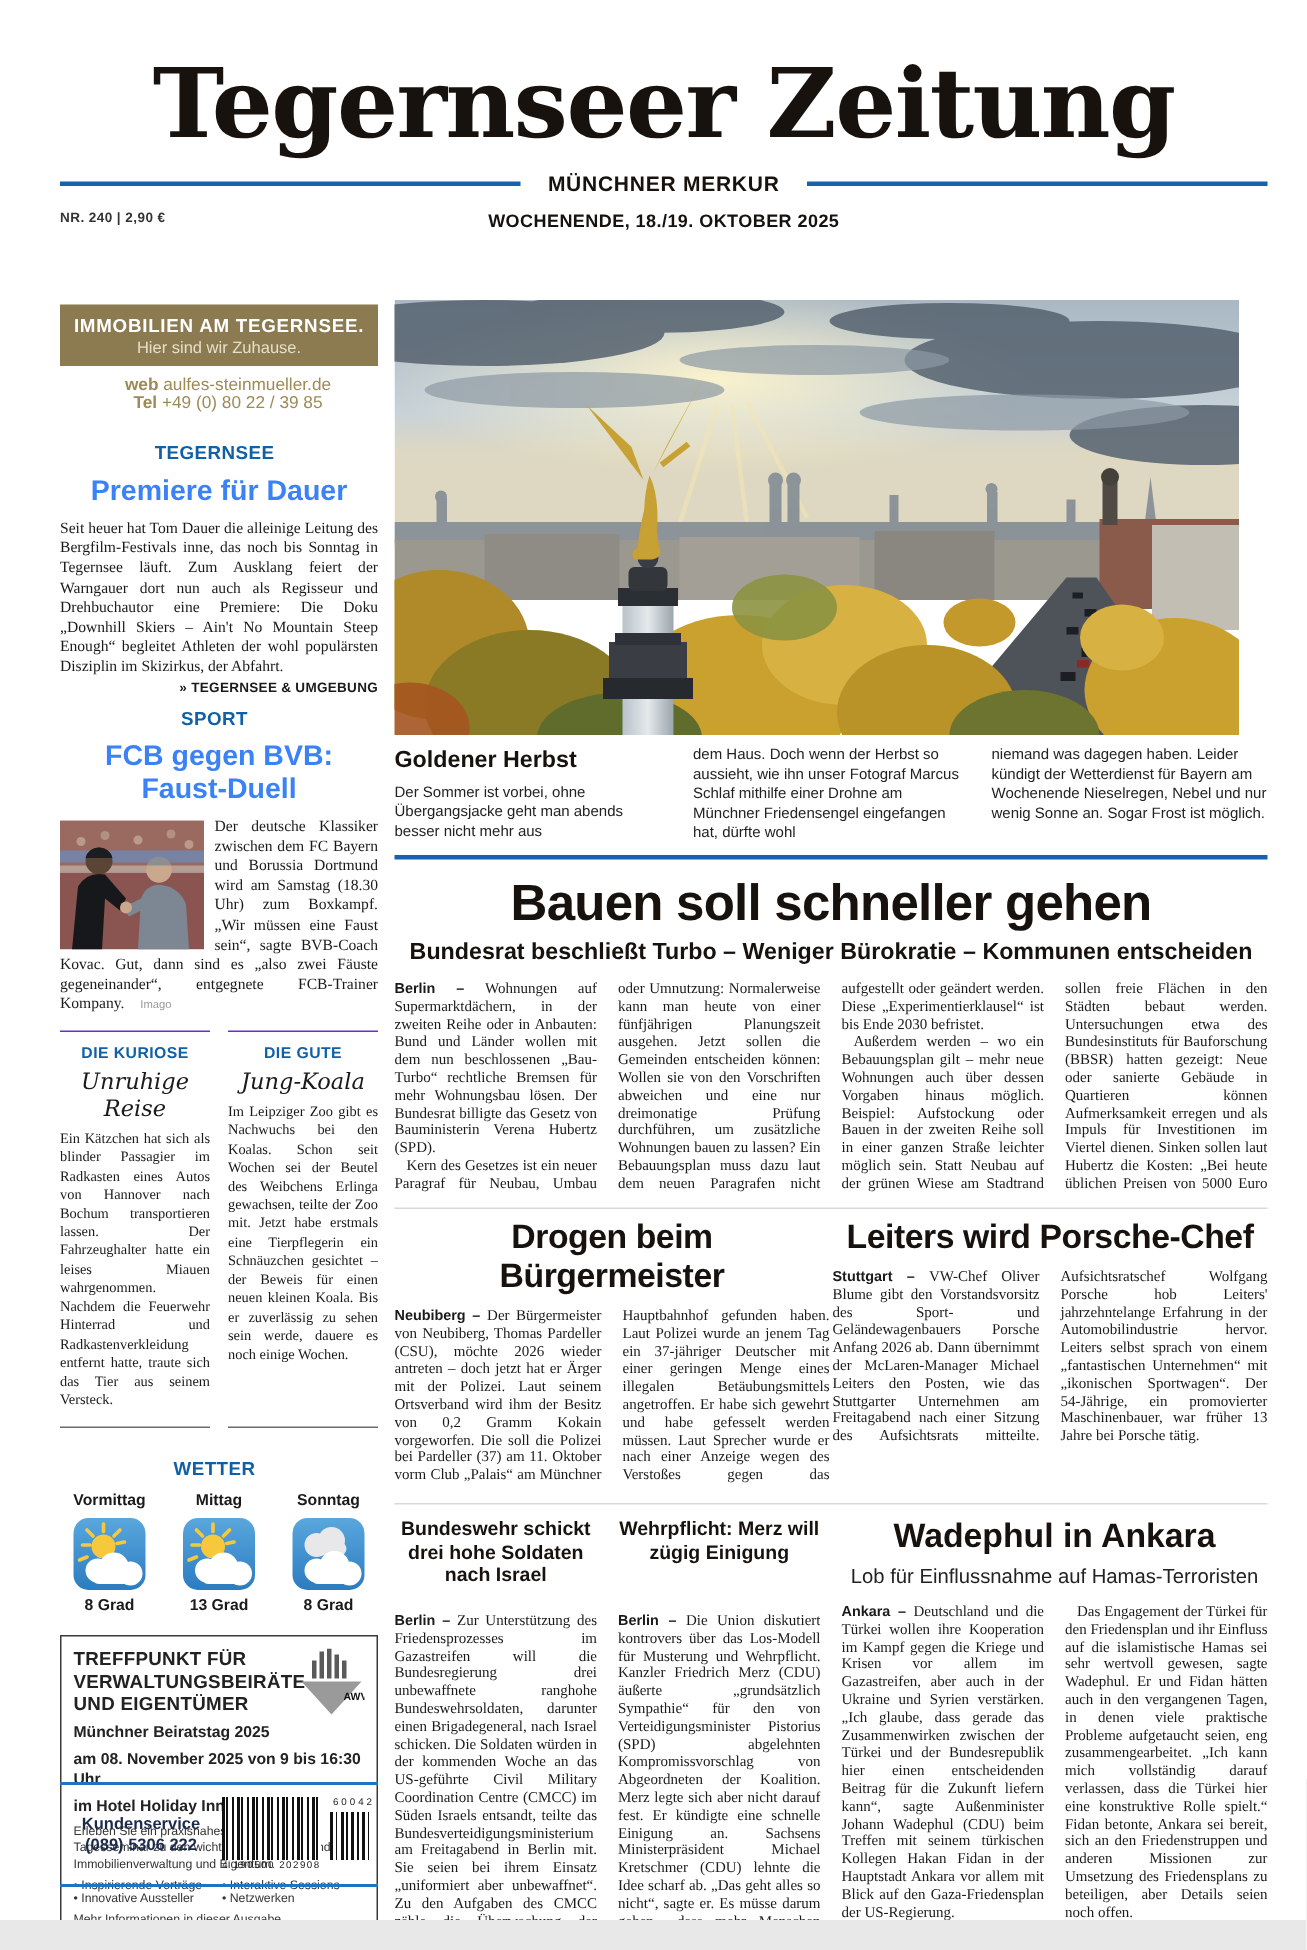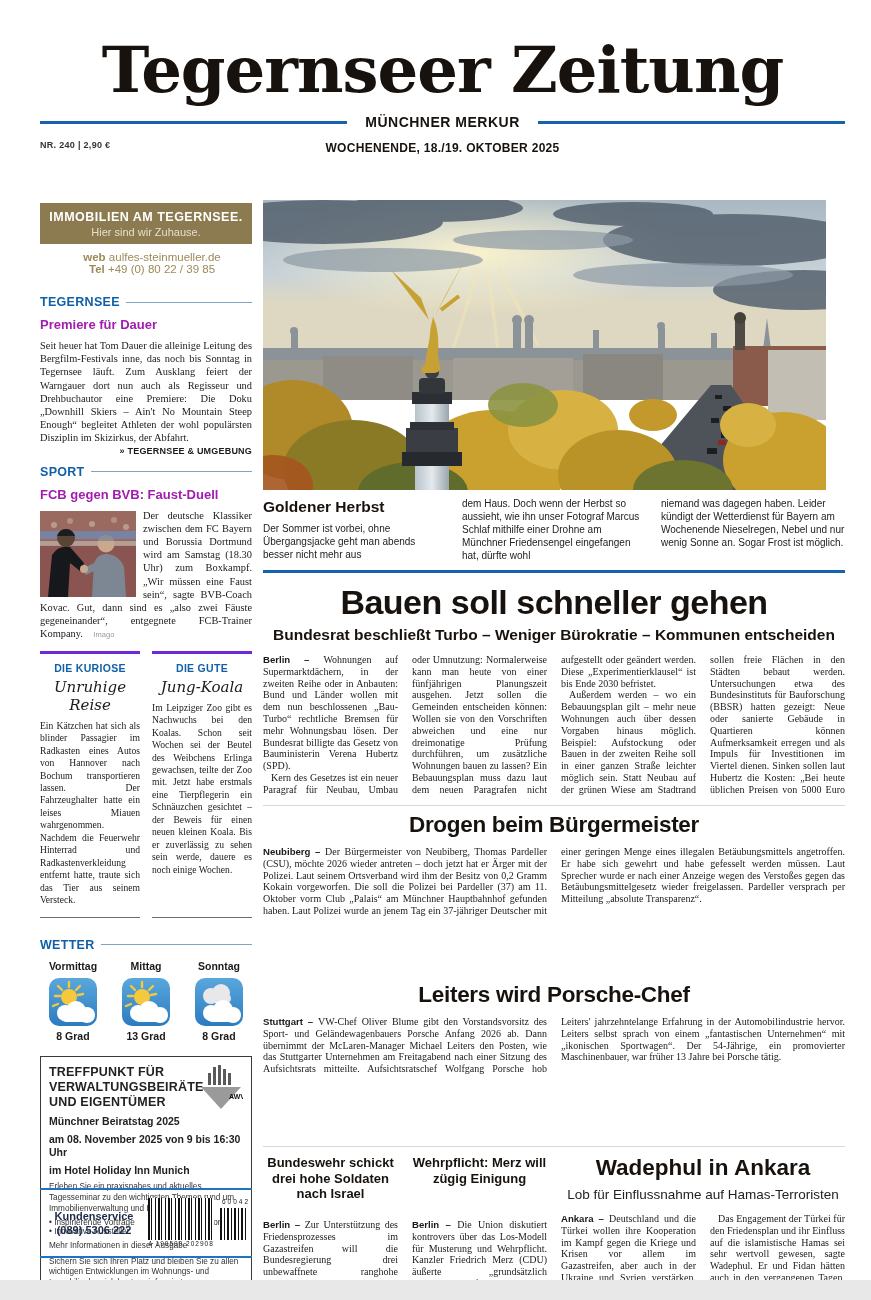--- a/index.html
+++ b/index.html
@@ -34,38 +34,38 @@
   
   .rail { position:absolute; left:40px; top:203px; width:212px; height:1055px; }
   .ad-gold {
     background:#8c7b50; color:#fff; text-align:center; padding:7px 4px 6px;
   }
   .ad-gold-l1 { font-family:"Liberation Sans", sans-serif; font-weight:700; font-size:12.5px; letter-spacing:.5px; }
   .ad-gold-l2 { font-family:"Liberation Sans", sans-serif; font-size:11px; color:#e6dfc9; margin-top:2px; }
   .ad-gold-contact { text-align:center; margin-top:7px; font-family:"Liberation Sans", sans-serif; font-size:11.5px; color:#9c8a57; }
   .ad-gold-contact b { font-weight:700;margin-left:12px; }
   .ad-gold-contact a { color:#9c8a57; text-decoration:none; }
-  .kicker-row { display:flex; align-items:center; margin-top:20px; }
+  .kicker-row { display:flex; align-items:center; margin-top:20px;flex-direction:column; }
   .kicker {
     font-family:"Liberation Sans", sans-serif; font-weight:700; font-size:12.5px;
     color:#1060a8; letter-spacing:.3px; white-space:nowrap; padding-right:6px;
   }
   .kicker-line { flex:1; height:1px; background:#7fa3c4; }
   .rail-head {
-    font-family:"Liberation Sans", sans-serif; font-weight:700; font-size:13px;
-    margin-top:8px; color:#a21caf;
+    font-family:"Liberation Sans", sans-serif; font-weight:700; font-size:19px;
+    text-align:center; margin-top:8px; color:#3b82f6;
   }
   .rail-body { font-size:10.4px; line-height:1.27; text-align:justify; margin-top:7px; }
   .rail-ref { float:right; font-family:"Liberation Sans", sans-serif; font-weight:700; font-size:9px; letter-spacing:.2px; margin-top:1px; }
   .dl { font-family:"Liberation Sans", sans-serif; font-weight:700; font-size:9.6px; }
   .dl::after { content:" – "; }
   .sport-photo { float:left; width:96px; height:86px; margin:2px 7px 2px 0; }
   .credit { color:#9a9a9a; font-family:"Liberation Sans", sans-serif; font-size:7.5px; margin-left:8px; }
   .duo { display:flex; gap:12px; margin-top:10px; }
-  .duo-col { flex:1; border-top:3px solid #6d28d9; border-bottom:1px solid #6b6b6b; padding:8px 0 10px; }
+  .duo-col { flex:1; border-top:1px solid #6d28d9; border-bottom:1px solid #6b6b6b; padding:8px 0 10px; }
   .duo-kicker { font-family:"Liberation Sans", sans-serif; font-weight:700; font-size:10.5px; color:#1060a8; text-align:center; letter-spacing:.3px; }
   .duo-head { font-family:"DejaVu Serif", serif; font-style:italic; font-size:15px; text-align:center; margin-top:4px; }
   .duo-body { font-size:9.6px; line-height:1.3; text-align:justify; margin-top:6px; }
   .wetter-row { display:flex; justify-content:space-between; margin-top:8px; padding:0 2px; }
   .wetter-item { width:62px; text-align:center; }
   .wetter-label { font-family:"Liberation Sans", sans-serif; font-weight:700; font-size:10.5px; }
   .wetter-icon { width:48px; height:48px; margin:6px auto 4px; border-radius:10px;
     background:linear-gradient(180deg,#5aa7dd 0%,#2b7cc0 100%); position:relative; overflow:hidden; }
   .wetter-temp { font-family:"Liberation Sans", sans-serif; font-weight:700; font-size:10.5px; }
   
@@ -103,21 +103,21 @@
   .lead-head { font-family:"Liberation Sans", sans-serif; font-weight:700; font-size:34px;
     text-align:center; margin-top:10px; color:#17120e; letter-spacing:-.5px; }
   .lead-sub { font-family:"Liberation Sans", sans-serif; font-weight:700; font-size:15.5px;
     text-align:center; margin-top:4px; color:#17120e; }
   .cols-4 { column-count:4; column-gap:14px; margin-top:10px; height:143px; overflow:hidden;
     font-size:10px; line-height:1.18; text-align:justify; }
   .cols-2 { column-count:2; column-gap:14px; overflow:hidden;
     font-size:10px; line-height:1.18; text-align:justify; }
   .cols-4 p + p, .cols-2 p + p, .one-col p + p { text-indent:8px; }
   .sect-rule { height:1px; background:#d9d9d9; margin-top:8px; }
-  .mid-row { display:flex; gap:14px; margin-top:6px;flex-direction:column; }
+  .mid-row { display:flex; gap:2px; margin-top:6px; }
   .mid-art { flex:1; }
   .mid-head { font-family:"Liberation Sans", sans-serif; font-weight:700; font-size:22.5px;
     text-align:center; color:#17120e; letter-spacing:-.3px; }
   .mid-body { margin-top:8px; height:122px; }
   .bottom-row { display:grid; grid-template-columns:135px 135px 284px; gap:0 14px; margin-top:8px; }
   .small-head { font-family:"Liberation Sans", sans-serif; font-weight:700; font-size:13px;
     line-height:1.2; text-align:center; color:#17120e; min-height:56px; }
   .wad-head { font-family:"Liberation Sans", sans-serif; font-weight:700; font-size:22.5px;
     text-align:center; color:#17120e; }
   .wad-sub { font-family:"Liberation Sans", sans-serif; font-weight:400; font-size:13.5px;

